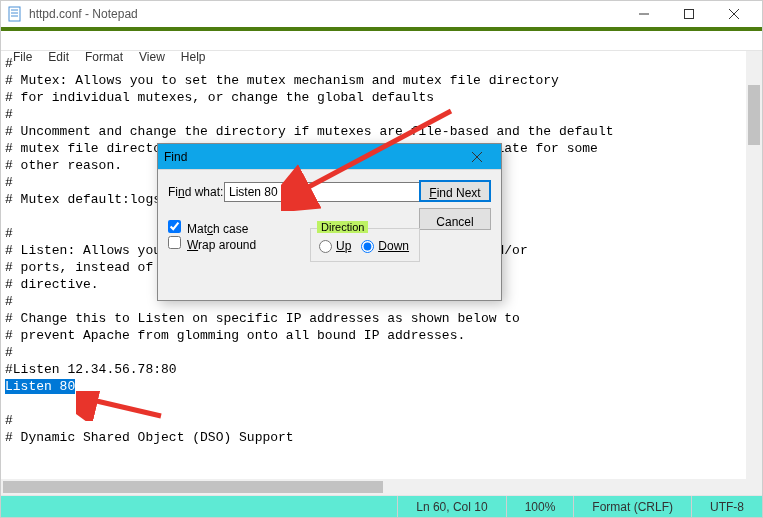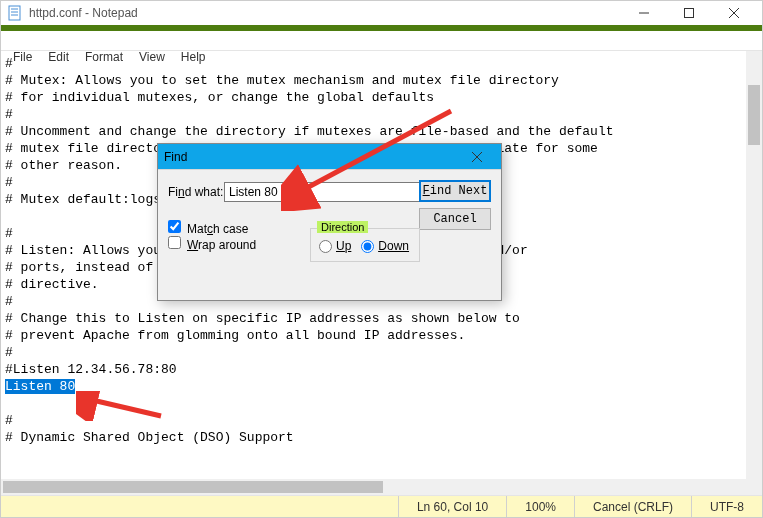--- a/index.html
+++ b/index.html
@@ -11,21 +11,21 @@
       background: #fff;
       position: relative;
       overflow: hidden;
       border: 1px solid #ccc;
     }
 
     
     .titlebar {
       height: 30px;
       background: #fff;
-      border-bottom: 6px solid #4d7c0f;
+      border-bottom: 4px solid #4d7c0f;
       display: flex;
       align-items: center;
       padding: 0 6px;
     }
     .titlebar .icon { width: 16px; height: 16px; margin-right: 6px; }
     .titlebar .title { flex: 1; color: #555; font-size: 12px; }
     .titlebar .winbtns { display: flex; }
     .titlebar .winbtn {
       width: 45px; height: 28px;
       display: flex; align-items: center; justify-content: center;
@@ -91,21 +91,21 @@
     }
 
     
     .statusbar {
       height: 22px;
       border-top: 1px solid #e5e5e5;
       display: flex;
       align-items: center;
       font-size: 12px;
       color: #333;
-      background: #fef9c3;
+      background: #5eead4;
     }
     .statusbar .cell {
       border-left: 1px solid #d0d0d0;
       padding: 0 18px;
       height: 100%;
       display: flex; align-items: center;
     }
     .statusbar .spacer { flex: 1; }
 
     
@@ -150,21 +150,21 @@
     .find-btns {
       position: absolute;
       right: 10px; top: 10px;
       display: flex; flex-direction: column; gap: 6px;
     }
     .dlg-btn {
       width: 72px; height: 22px;
       background: #e1e1e1;
       border: 1px solid #adadad;
       font-size: 12px;
-      display: flex; align-items: center; justify-content: center; font-family: Liberation Mono, monospace;
+      display: flex; align-items: flex-end; justify-content: center;
     }
     .dlg-btn.primary {
       border: 2px solid #0078d7;
       background: #e1e1e1;
     }
     .checkbox-row {
       display: flex; align-items: center;
     }
     .checkbox-row input { margin-right: 6px; }
     .direction-group {
@@ -241,21 +241,21 @@
   <div class="scroll-h">
       <div class="thumb"></div>
     </div>
   <div class="scroll-corner"></div>
 </div>
 
 <div class="statusbar">
   <div class="spacer"></div>
   <div class="cell">Ln 60, Col 10</div>
   <div class="cell">100%</div>
-  <div class="cell">Cancel (CRLF)</div>
+  <div class="cell">Format (CRLF)</div>
   <div class="cell">UTF-8</div>
 </div>
 
 <div class="find-dialog">
   <div class="find-title">
     <span class="t">Find</span>
     <div class="closebtn">
       <svg width="10" height="10">
           <line x1="0" y1="0" x2="10" y2="10" stroke="#333"></line>
           <line x1="10" y1="0" x2="0" y2="10" stroke="#333"></line>

